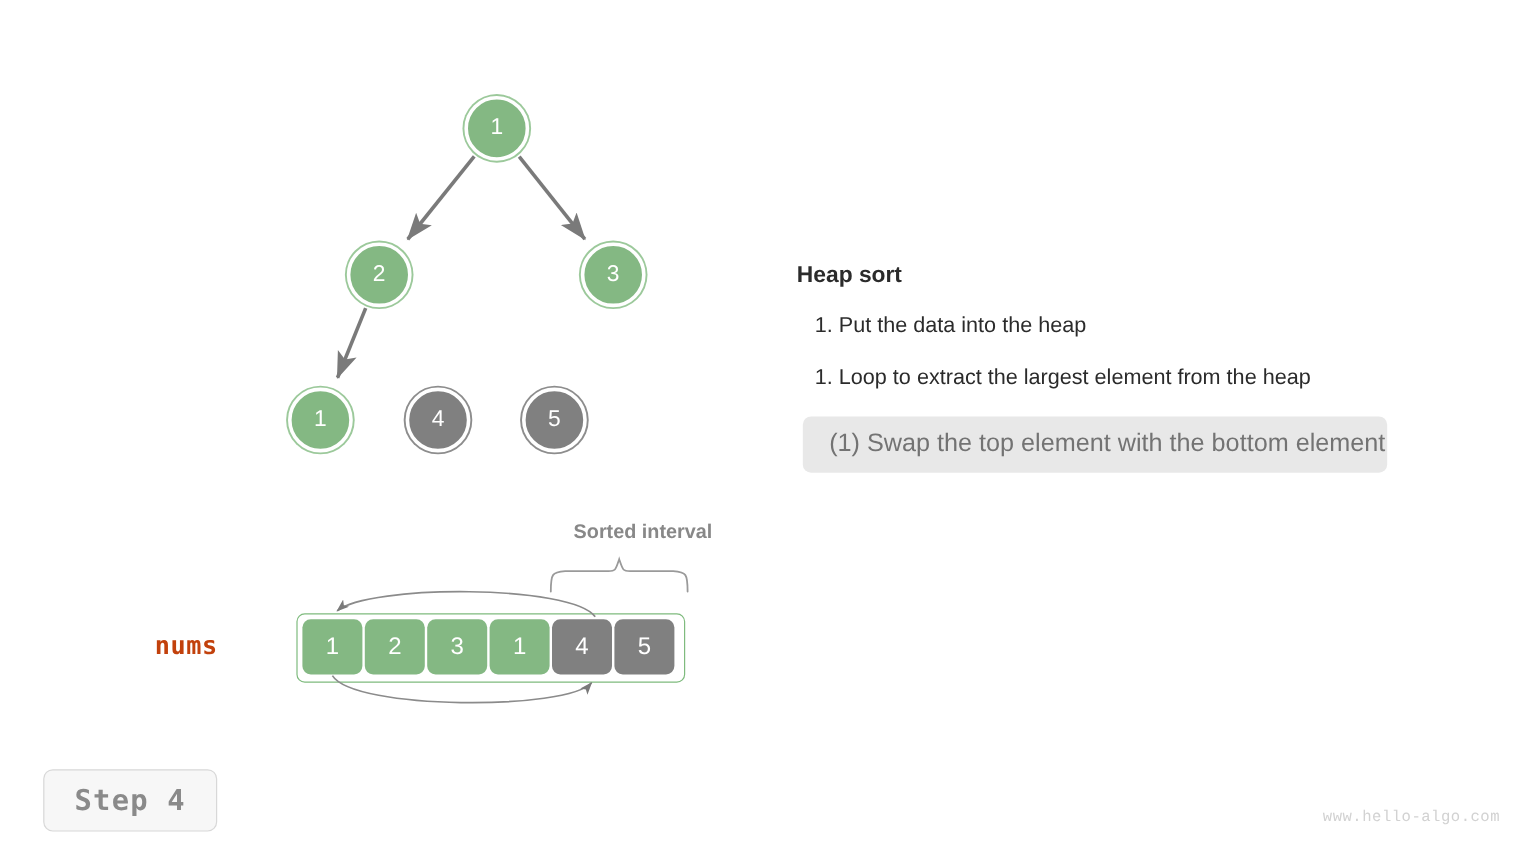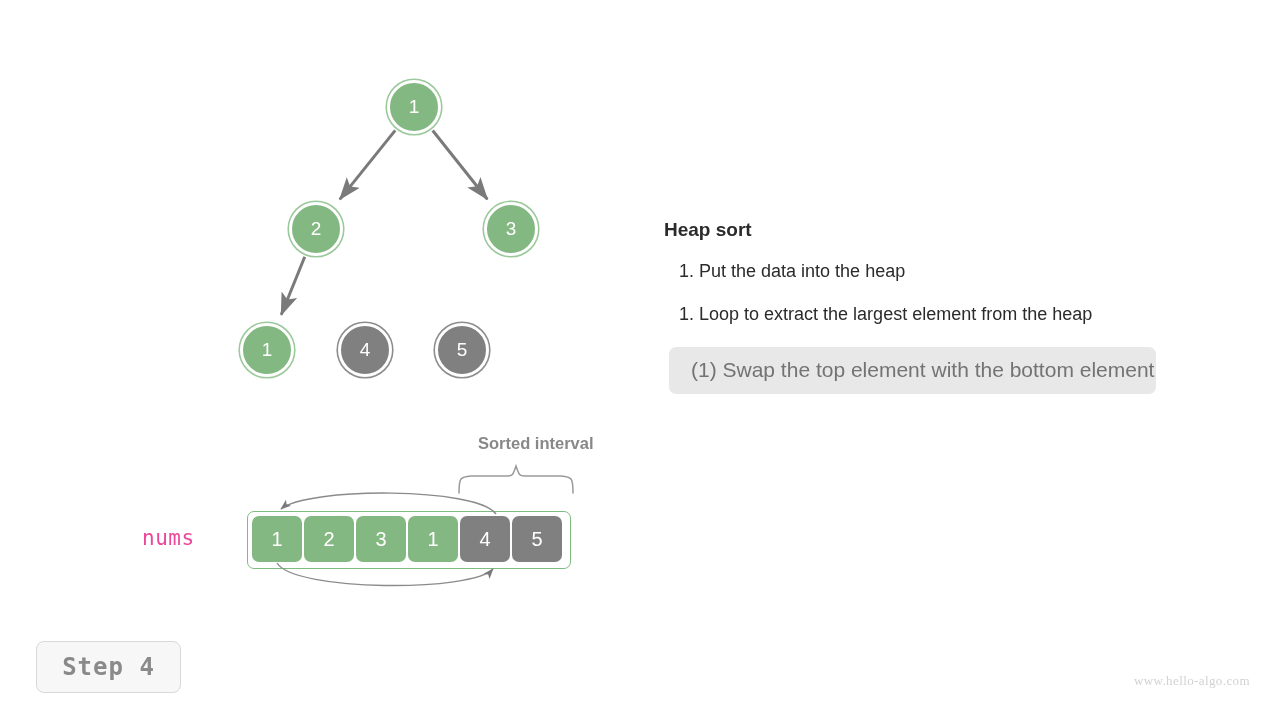--- a/index.html
+++ b/index.html
@@ -60,26 +60,26 @@
   }
   
   .array-layer {
     position: absolute;
     left: 0; top: 0;
     width: 640px;
     height: 720px;
   }
   .nums-label {
     position: absolute;
-    left: 142px;
+    left: 129px;
     top: 526px;
     font-family: "DejaVu Sans Mono", monospace;
-    font-weight: normal;
+    font-weight: bold;
     font-size: 21px;
-    color: #ec4899;
+    color: #c2410c;
     letter-spacing: 0.5px;
   }
   .array-box {
     position: absolute;
     left: 247px;
     top: 511px;
     width: 324px;
     height: 58px;
     box-sizing: border-box;
     border: 1.6px solid #7fbb7e;
@@ -177,21 +177,21 @@
     font-family: "DejaVu Sans Mono", monospace;
     font-weight: bold;
     font-size: 24px;
     color: #8a8a8a;
     letter-spacing: 1px;
   }
   .watermark {
     position: absolute;
     right: 30px;
     top: 673px;
-    font-family: Liberation Serif, serif;
+    font-family: Liberation Mono, monospace;
     font-size: 13px;
     color: #d2d2d2;
     letter-spacing: 0.4px;
   }
 </style>
 </head>
 <body>
 
 <div id="stage">
 

